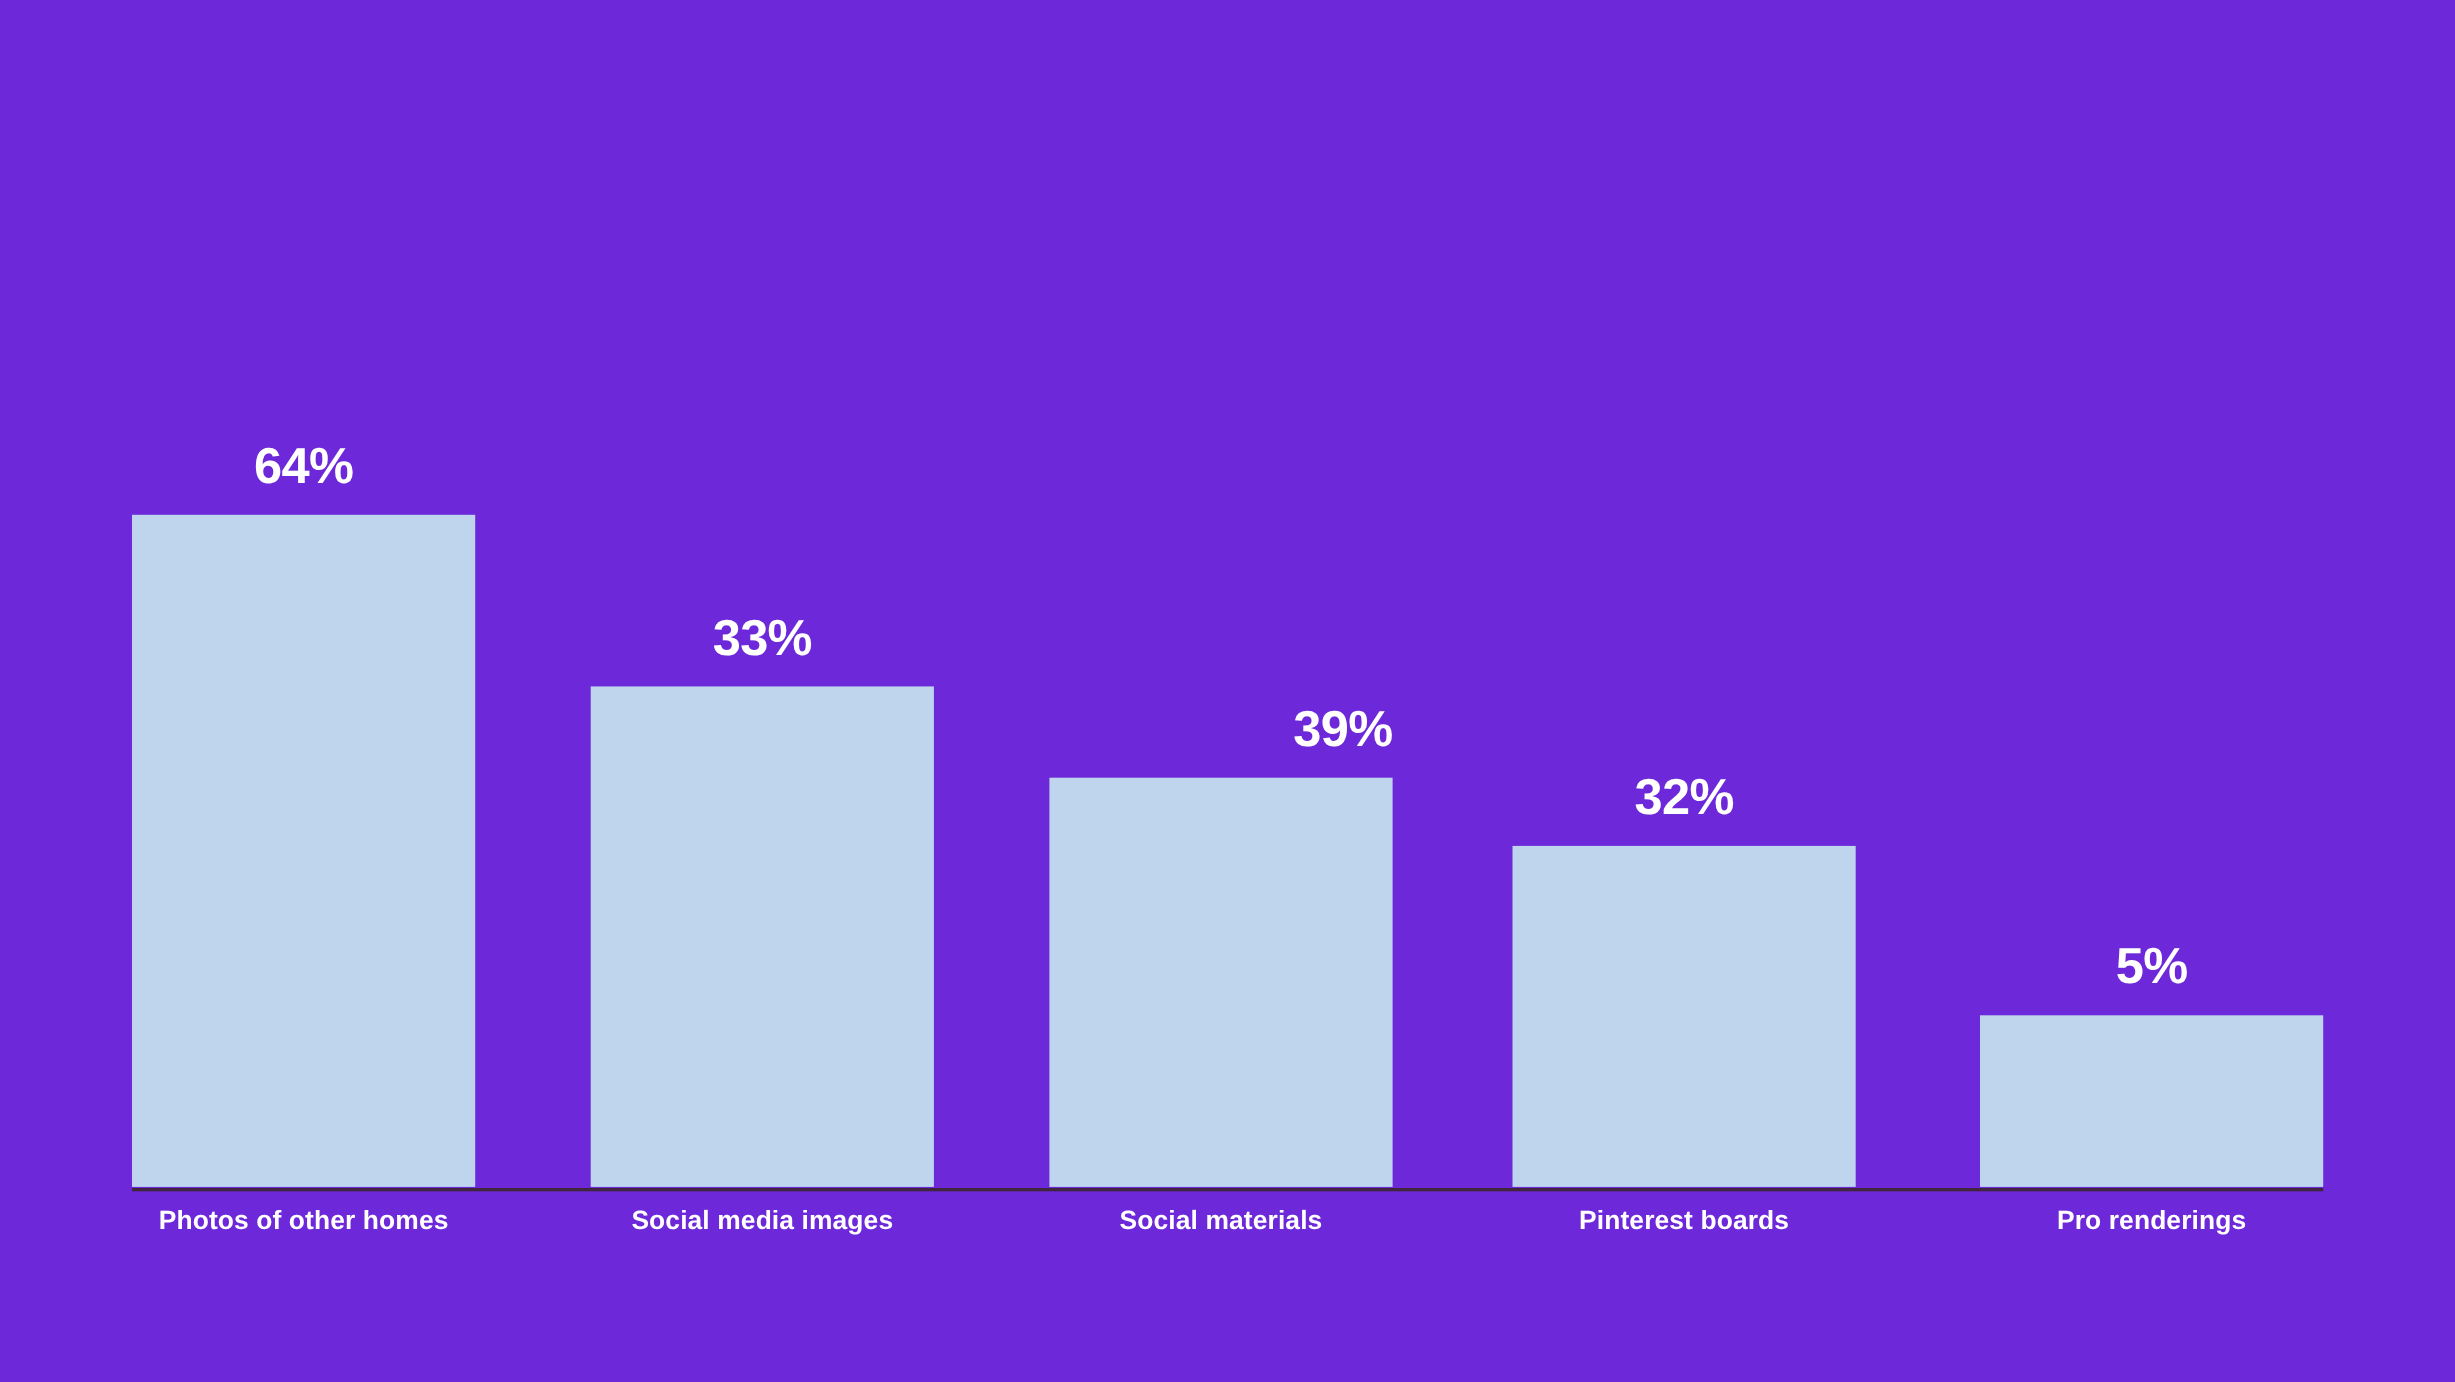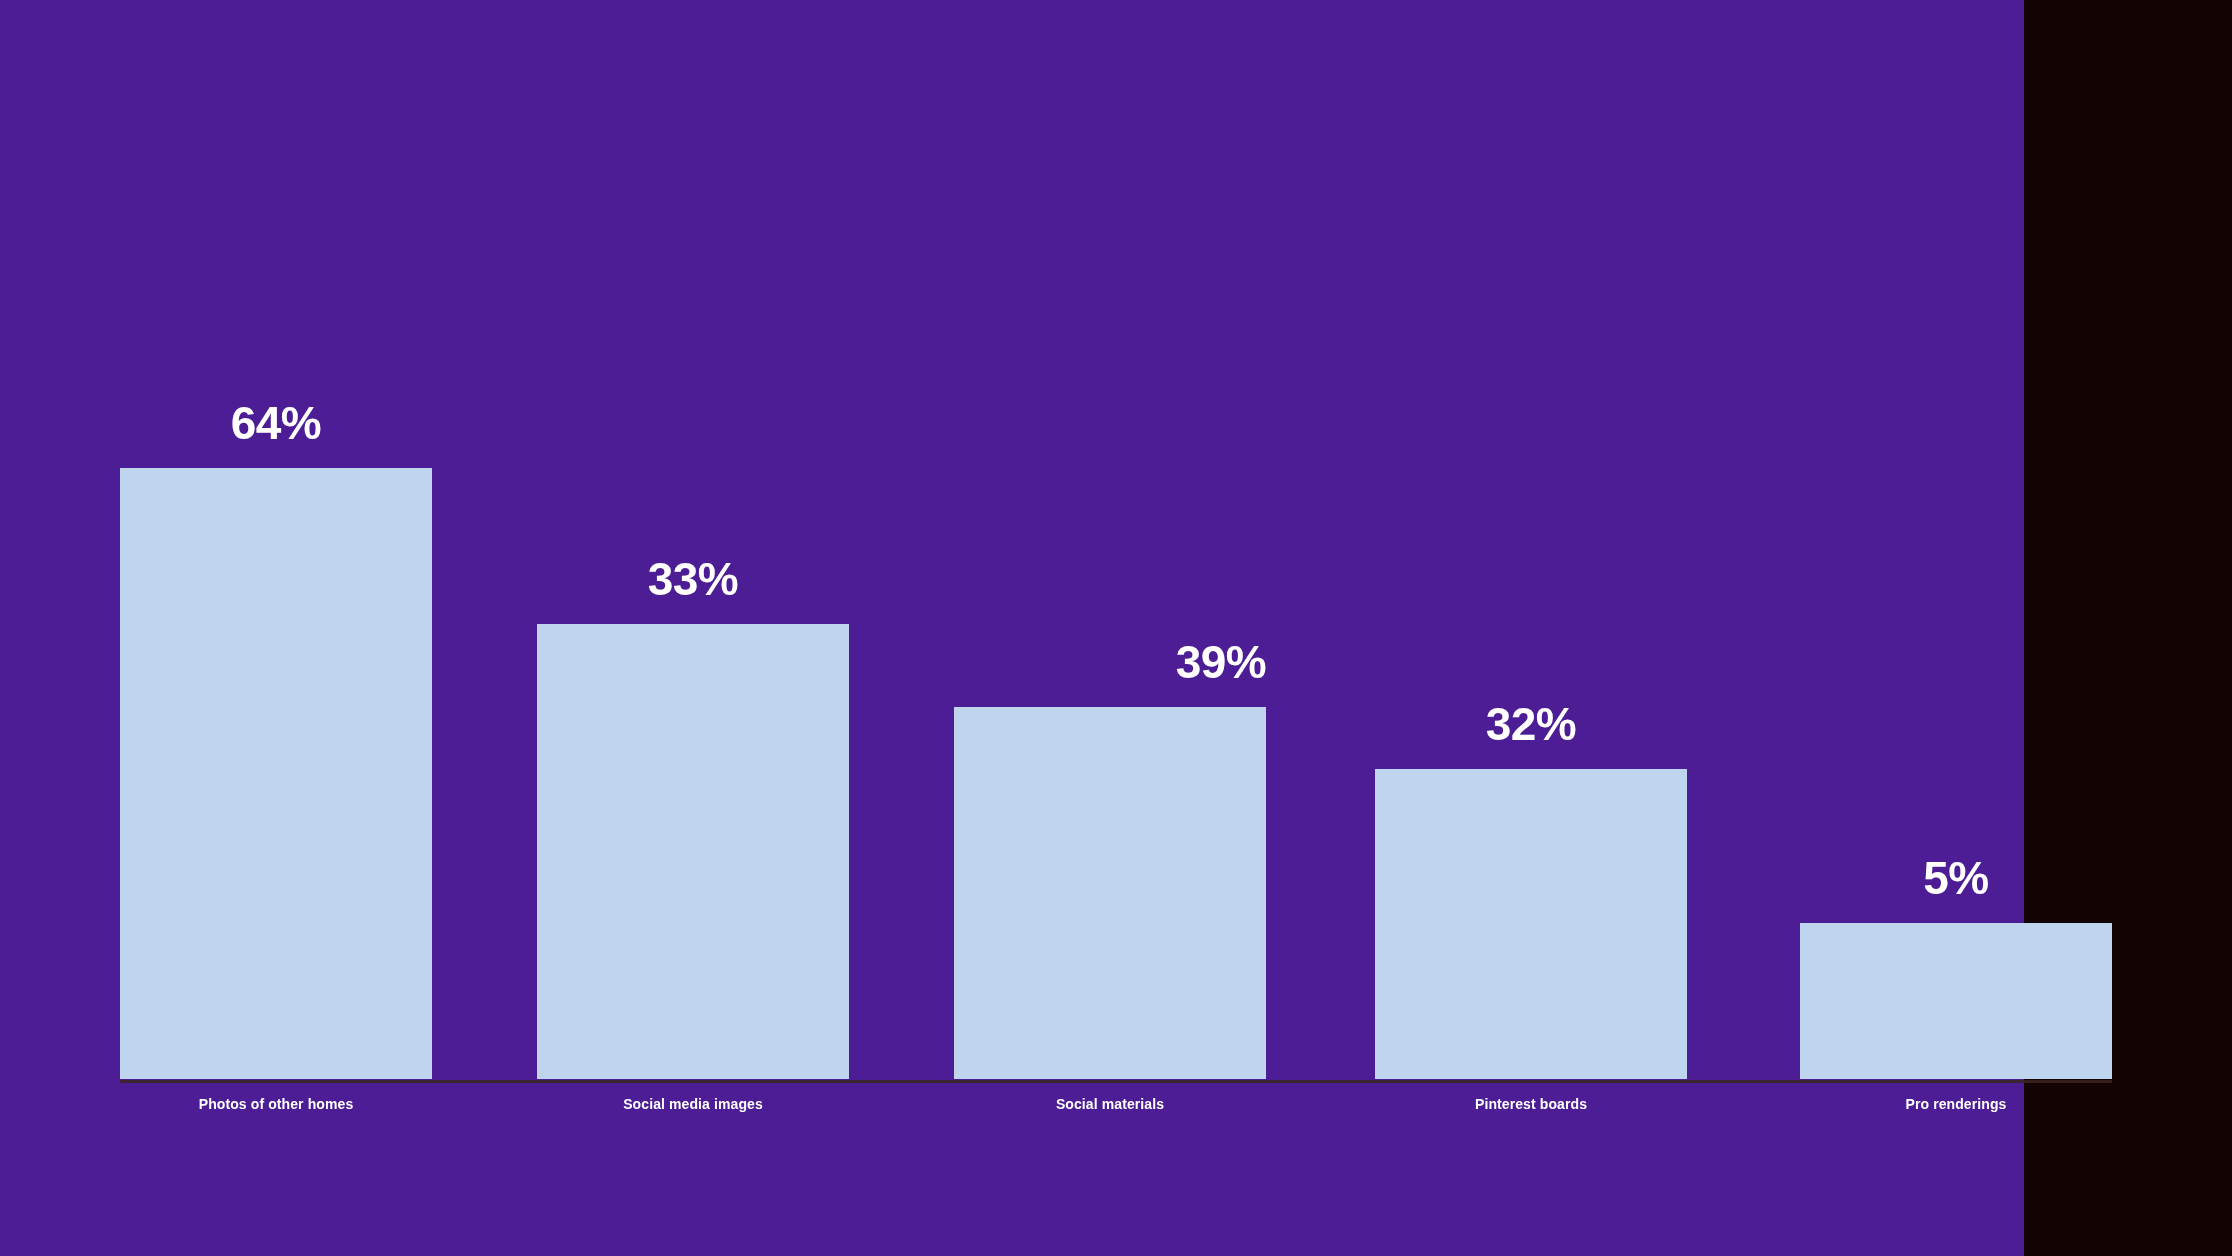--- a/index.html
+++ b/index.html
@@ -10,23 +10,23 @@
   body {
     width: 2232px;
     height: 1256px;
     background: #140303;
     font-family: "Liberation Sans", sans-serif;
     overflow: hidden;
   }
 
   #chart-root {
     position: relative;
-    width: 2024px;
+    width: 2232px;
     height: 1256px;
-    background: #4c1d95;
+    background: #6d28d9;
   }
 
   
   .plot-area {
     position: absolute;
     left: 0;
     top: 0;
     width: 2232px;
     height: 1256px;
   }
@@ -55,21 +55,21 @@
     letter-spacing: -0.6px;
     text-align: center;
     line-height: 1;
     white-space: nowrap;
   }
 
   .bar-label {
     position: absolute;
     top: 1096px;
     color: #ffffff;
-    font-size: 14px;
+    font-size: 24px;
     font-weight: 700;
     letter-spacing: 0.1px;
     text-align: center;
     line-height: 1.2;
     white-space: nowrap;
   }
 </style>
 </head>
 <body>
 

